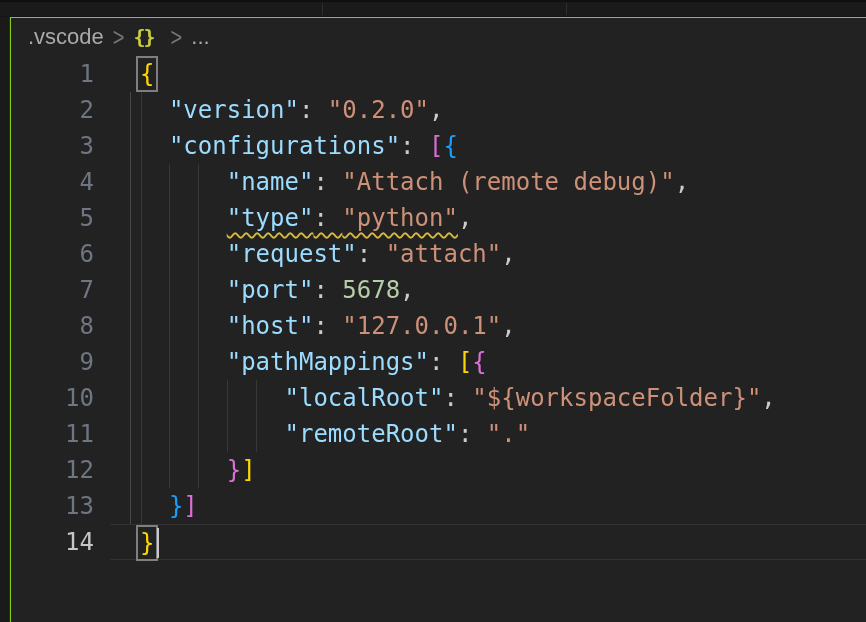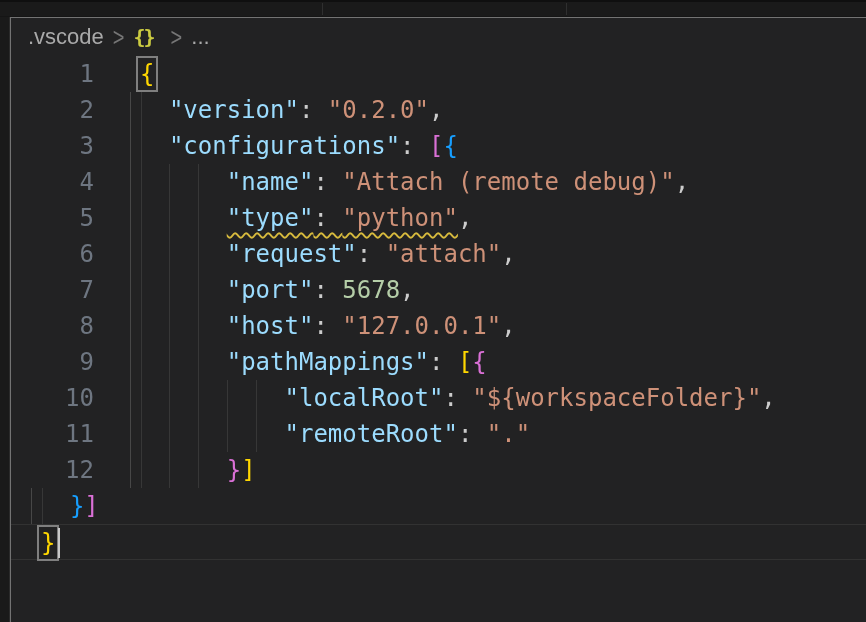--- a/index.html
+++ b/index.html
@@ -1,17 +1,17 @@
 <!DOCTYPE html>
 <html style="--warn: #D7BA3D;"><head>
 <meta charset="utf-8">
 <style>
   * { margin:0; padding:0; box-sizing:border-box; }
   html,body { width:866px; height:622px; overflow:hidden; background:#181818; }
-  .window { position:relative; width:866px; height:622px; background:#737373;
+  .window { position:relative; width:866px; height:622px; background:#84cc16;
             border-top:2px solid #0f0f0f; font-family:"Liberation Sans", sans-serif; }
 
   
   .tab-strip { position:absolute; left:0; top:0; width:866px; height:15px;
                background:#1a1a1a; border-bottom:1px solid #151515; }
   .tab-divider { position:absolute; top:1px; bottom:1px; width:1px; background:#2f2f2f; }
   .tab-divider.d1 { left:322px; }
   .tab-divider.d2 { left:566px; }
 
   
@@ -74,18 +74,18 @@
         <div class="line"><div class="gutter">3</div><div class="content"><div class="root-guide"></div><div class="indent-guide" style="left: 30.5px;"></div><span style="color: rgb(204, 204, 204);">  </span><span style="color: rgb(156, 220, 254);">"configurations"</span><span style="color: rgb(204, 204, 204);">: </span><span style="color: rgb(218, 112, 214);">[</span><span style="color: rgb(23, 159, 255);">{</span></div></div>
         <div class="line"><div class="gutter">4</div><div class="content"><div class="root-guide"></div><div class="indent-guide" style="left: 30.5px;"></div><div class="indent-guide" style="left: 59.4px;"></div><div class="indent-guide" style="left: 88.3px;"></div><span style="color: rgb(204, 204, 204);">      </span><span style="color: rgb(156, 220, 254);">"name"</span><span style="color: rgb(204, 204, 204);">: </span><span style="color: rgb(206, 145, 120);">"Attach (remote debug)"</span><span style="color: rgb(204, 204, 204);">,</span></div></div>
         <div class="line"><div class="gutter">5</div><div class="content"><div class="root-guide"></div><div class="indent-guide" style="left: 30.5px;"></div><div class="indent-guide" style="left: 59.4px;"></div><div class="indent-guide" style="left: 88.3px;"></div><span style="color: rgb(204, 204, 204);">      </span><span class="squiggle" style="color: rgb(156, 220, 254);">"type"</span><span class="squiggle" style="color: rgb(204, 204, 204);">: </span><span class="squiggle" style="color: rgb(206, 145, 120);">"python"</span><span style="color: rgb(204, 204, 204);">,</span></div></div>
         <div class="line"><div class="gutter">6</div><div class="content"><div class="root-guide"></div><div class="indent-guide" style="left: 30.5px;"></div><div class="indent-guide" style="left: 59.4px;"></div><div class="indent-guide" style="left: 88.3px;"></div><span style="color: rgb(204, 204, 204);">      </span><span style="color: rgb(156, 220, 254);">"request"</span><span style="color: rgb(204, 204, 204);">: </span><span style="color: rgb(206, 145, 120);">"attach"</span><span style="color: rgb(204, 204, 204);">,</span></div></div>
         <div class="line"><div class="gutter">7</div><div class="content"><div class="root-guide"></div><div class="indent-guide" style="left: 30.5px;"></div><div class="indent-guide" style="left: 59.4px;"></div><div class="indent-guide" style="left: 88.3px;"></div><span style="color: rgb(204, 204, 204);">      </span><span style="color: rgb(156, 220, 254);">"port"</span><span style="color: rgb(204, 204, 204);">: </span><span style="color: rgb(181, 206, 168);">5678</span><span style="color: rgb(204, 204, 204);">,</span></div></div>
         <div class="line"><div class="gutter">8</div><div class="content"><div class="root-guide"></div><div class="indent-guide" style="left: 30.5px;"></div><div class="indent-guide" style="left: 59.4px;"></div><div class="indent-guide" style="left: 88.3px;"></div><span style="color: rgb(204, 204, 204);">      </span><span style="color: rgb(156, 220, 254);">"host"</span><span style="color: rgb(204, 204, 204);">: </span><span style="color: rgb(206, 145, 120);">"127.0.0.1"</span><span style="color: rgb(204, 204, 204);">,</span></div></div>
         <div class="line"><div class="gutter">9</div><div class="content"><div class="root-guide"></div><div class="indent-guide" style="left: 30.5px;"></div><div class="indent-guide" style="left: 59.4px;"></div><div class="indent-guide" style="left: 88.3px;"></div><span style="color: rgb(204, 204, 204);">      </span><span style="color: rgb(156, 220, 254);">"pathMappings"</span><span style="color: rgb(204, 204, 204);">: </span><span style="color: rgb(255, 215, 0);">[</span><span style="color: rgb(218, 112, 214);">{</span></div></div>
         <div class="line"><div class="gutter">10</div><div class="content"><div class="root-guide"></div><div class="indent-guide" style="left: 30.5px;"></div><div class="indent-guide" style="left: 59.4px;"></div><div class="indent-guide" style="left: 88.3px;"></div><div class="indent-guide" style="left: 117.2px;"></div><div class="indent-guide" style="left: 146.1px;"></div><span style="color: rgb(204, 204, 204);">          </span><span style="color: rgb(156, 220, 254);">"localRoot"</span><span style="color: rgb(204, 204, 204);">: </span><span style="color: rgb(206, 145, 120);">"${workspaceFolder}"</span><span style="color: rgb(204, 204, 204);">,</span></div></div>
         <div class="line"><div class="gutter">11</div><div class="content"><div class="root-guide"></div><div class="indent-guide" style="left: 30.5px;"></div><div class="indent-guide" style="left: 59.4px;"></div><div class="indent-guide" style="left: 88.3px;"></div><div class="indent-guide" style="left: 117.2px;"></div><div class="indent-guide" style="left: 146.1px;"></div><span style="color: rgb(204, 204, 204);">          </span><span style="color: rgb(156, 220, 254);">"remoteRoot"</span><span style="color: rgb(204, 204, 204);">: </span><span style="color: rgb(206, 145, 120);">"."</span></div></div>
         <div class="line"><div class="gutter">12</div><div class="content"><div class="root-guide"></div><div class="indent-guide" style="left: 30.5px;"></div><div class="indent-guide" style="left: 59.4px;"></div><div class="indent-guide" style="left: 88.3px;"></div><span style="color: rgb(204, 204, 204);">      </span><span style="color: rgb(218, 112, 214);">}</span><span style="color: rgb(255, 215, 0);">]</span></div></div>
-        <div class="line"><div class="content"><div class="root-guide"></div><div class="indent-guide" style="left: 30.5px;"></div><span style="color: rgb(204, 204, 204);">  </span><span style="color: rgb(23, 159, 255);">}</span><span style="color: rgb(218, 112, 214);">]</span></div></div>
-        <div class="line current"><div class="content"><span class="bracket-box" style="color: rgb(255, 215, 0);">}</span><div class="cursor"></div></div></div>
+        <div class="line"><div class="gutter">13</div><div class="content"><div class="root-guide"></div><div class="indent-guide" style="left: 30.5px;"></div><span style="color: rgb(204, 204, 204);">  </span><span style="color: rgb(23, 159, 255);">}</span><span style="color: rgb(218, 112, 214);">]</span></div></div>
+        <div class="line current"><div class="gutter">14</div><div class="content"><span class="bracket-box" style="color: rgb(255, 215, 0);">}</span><div class="cursor"></div></div></div>
       </div>
 
   </div>
 </div>
 
 </body></html>

